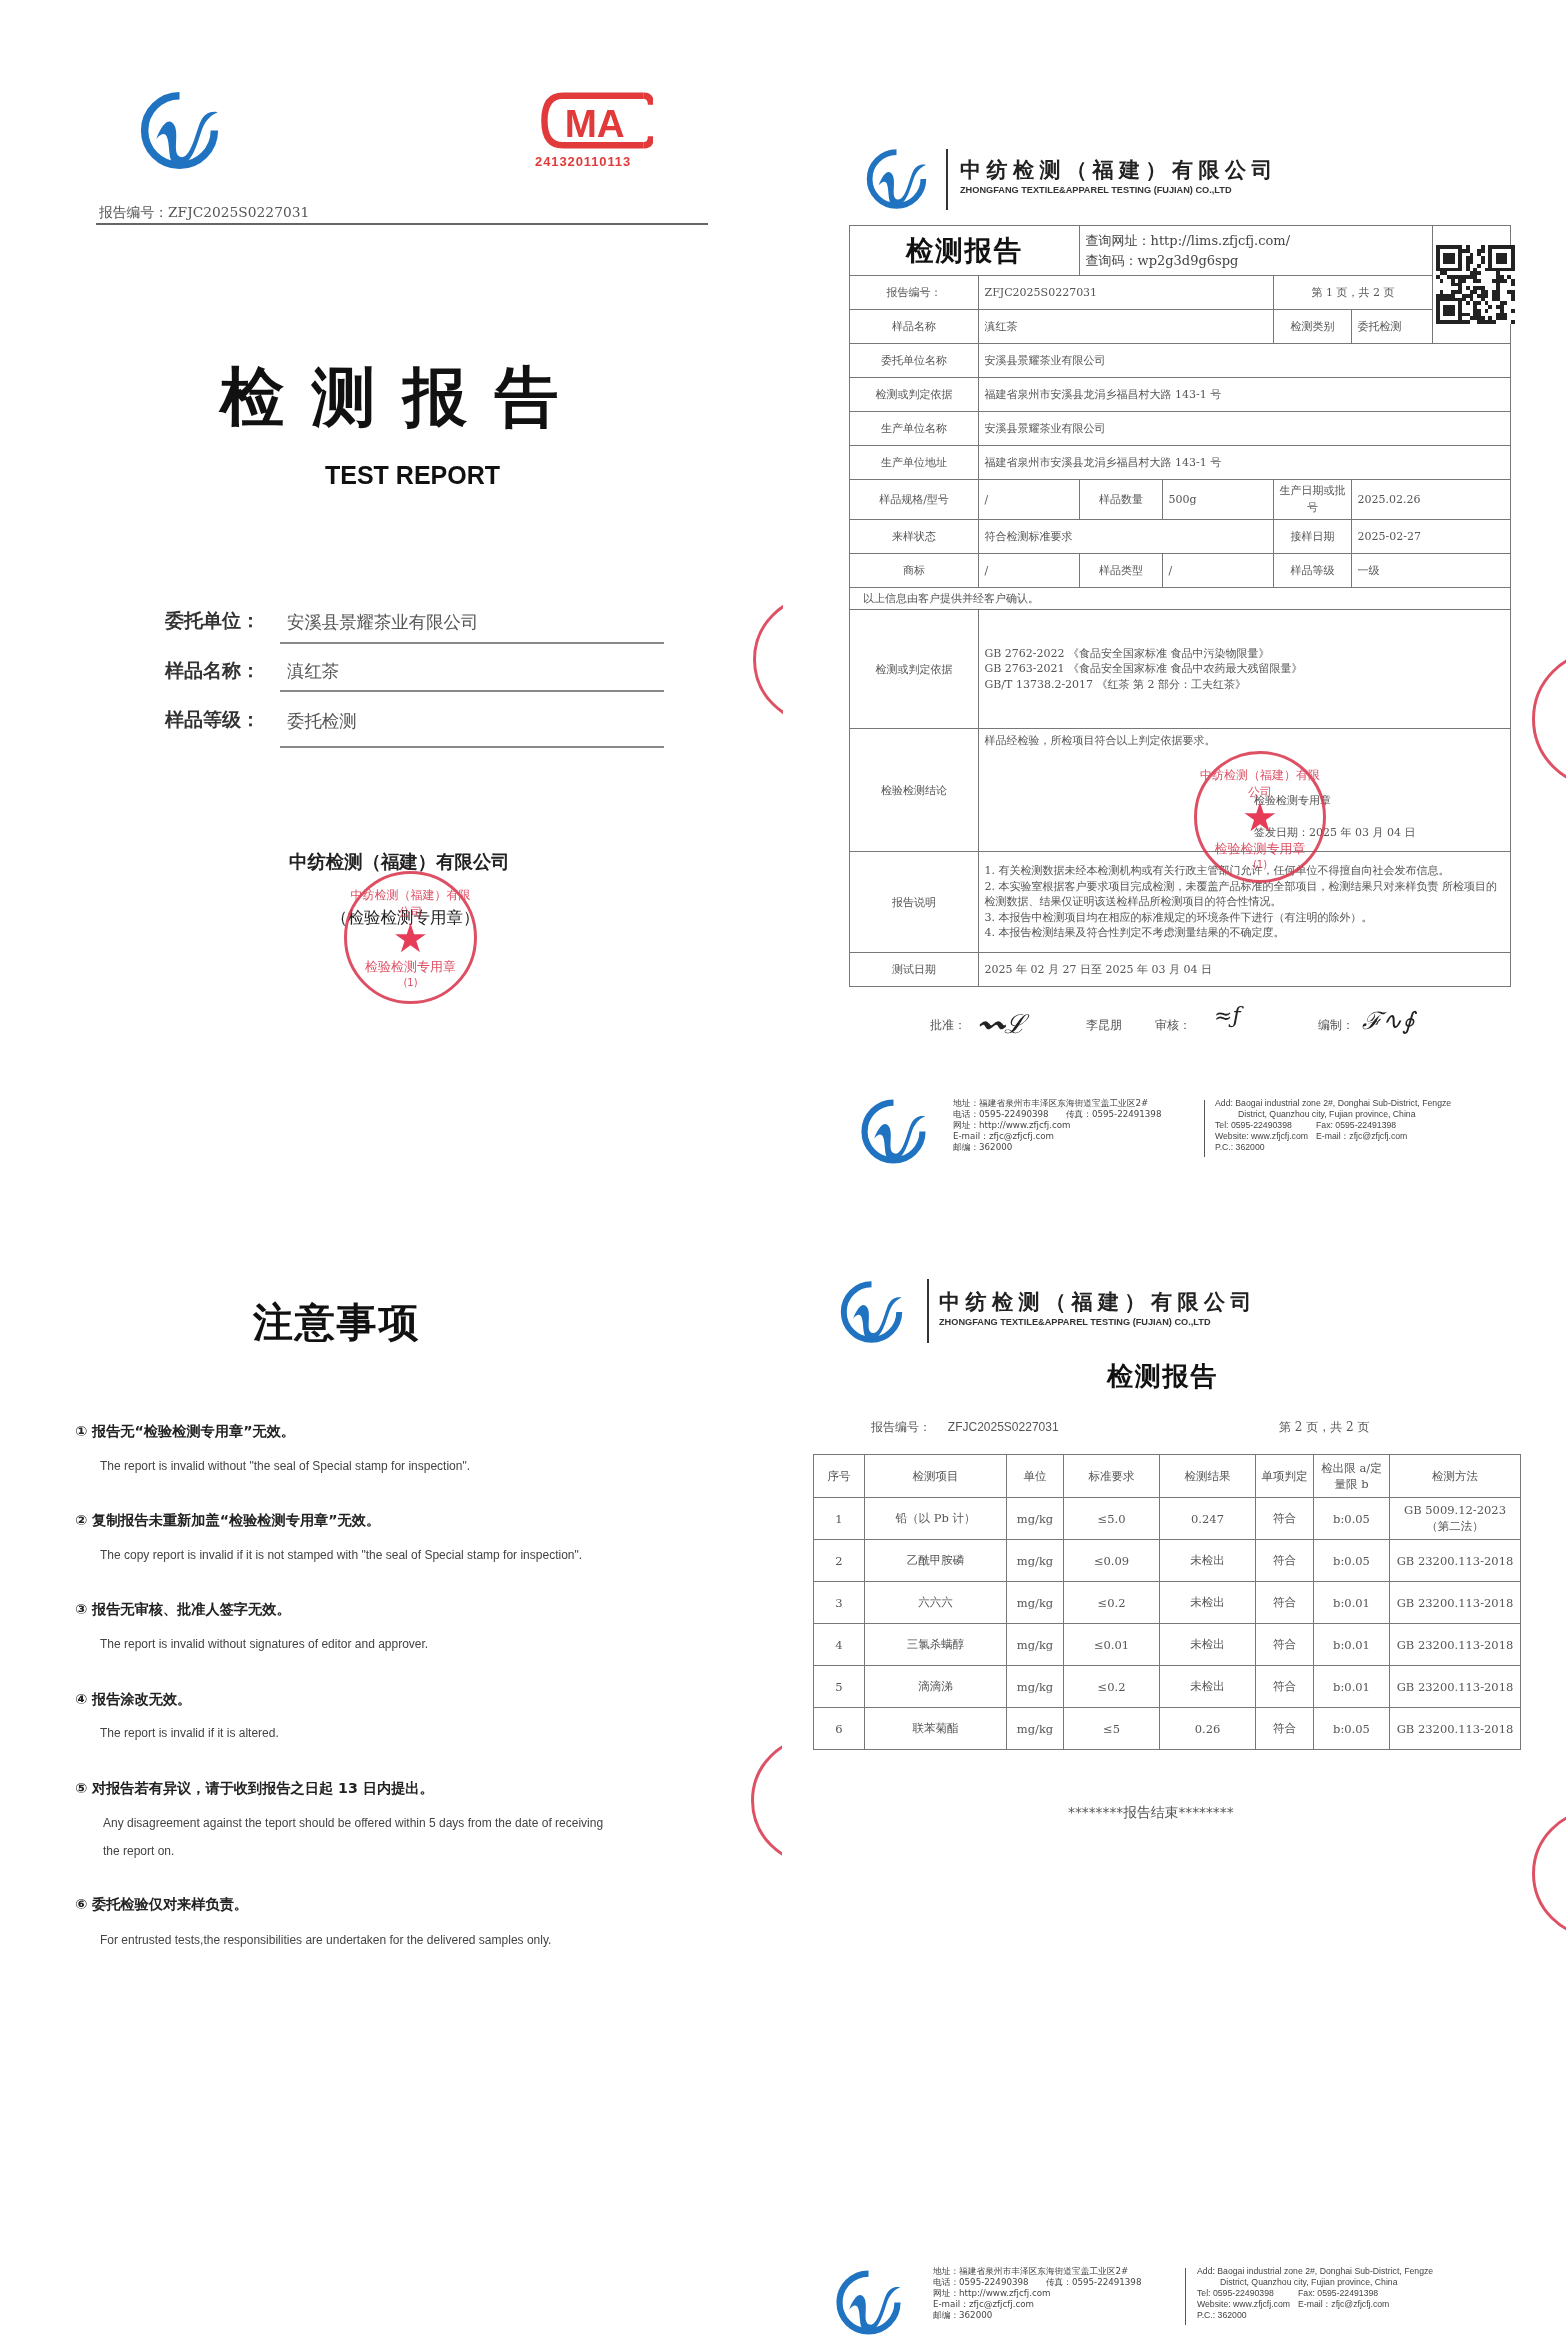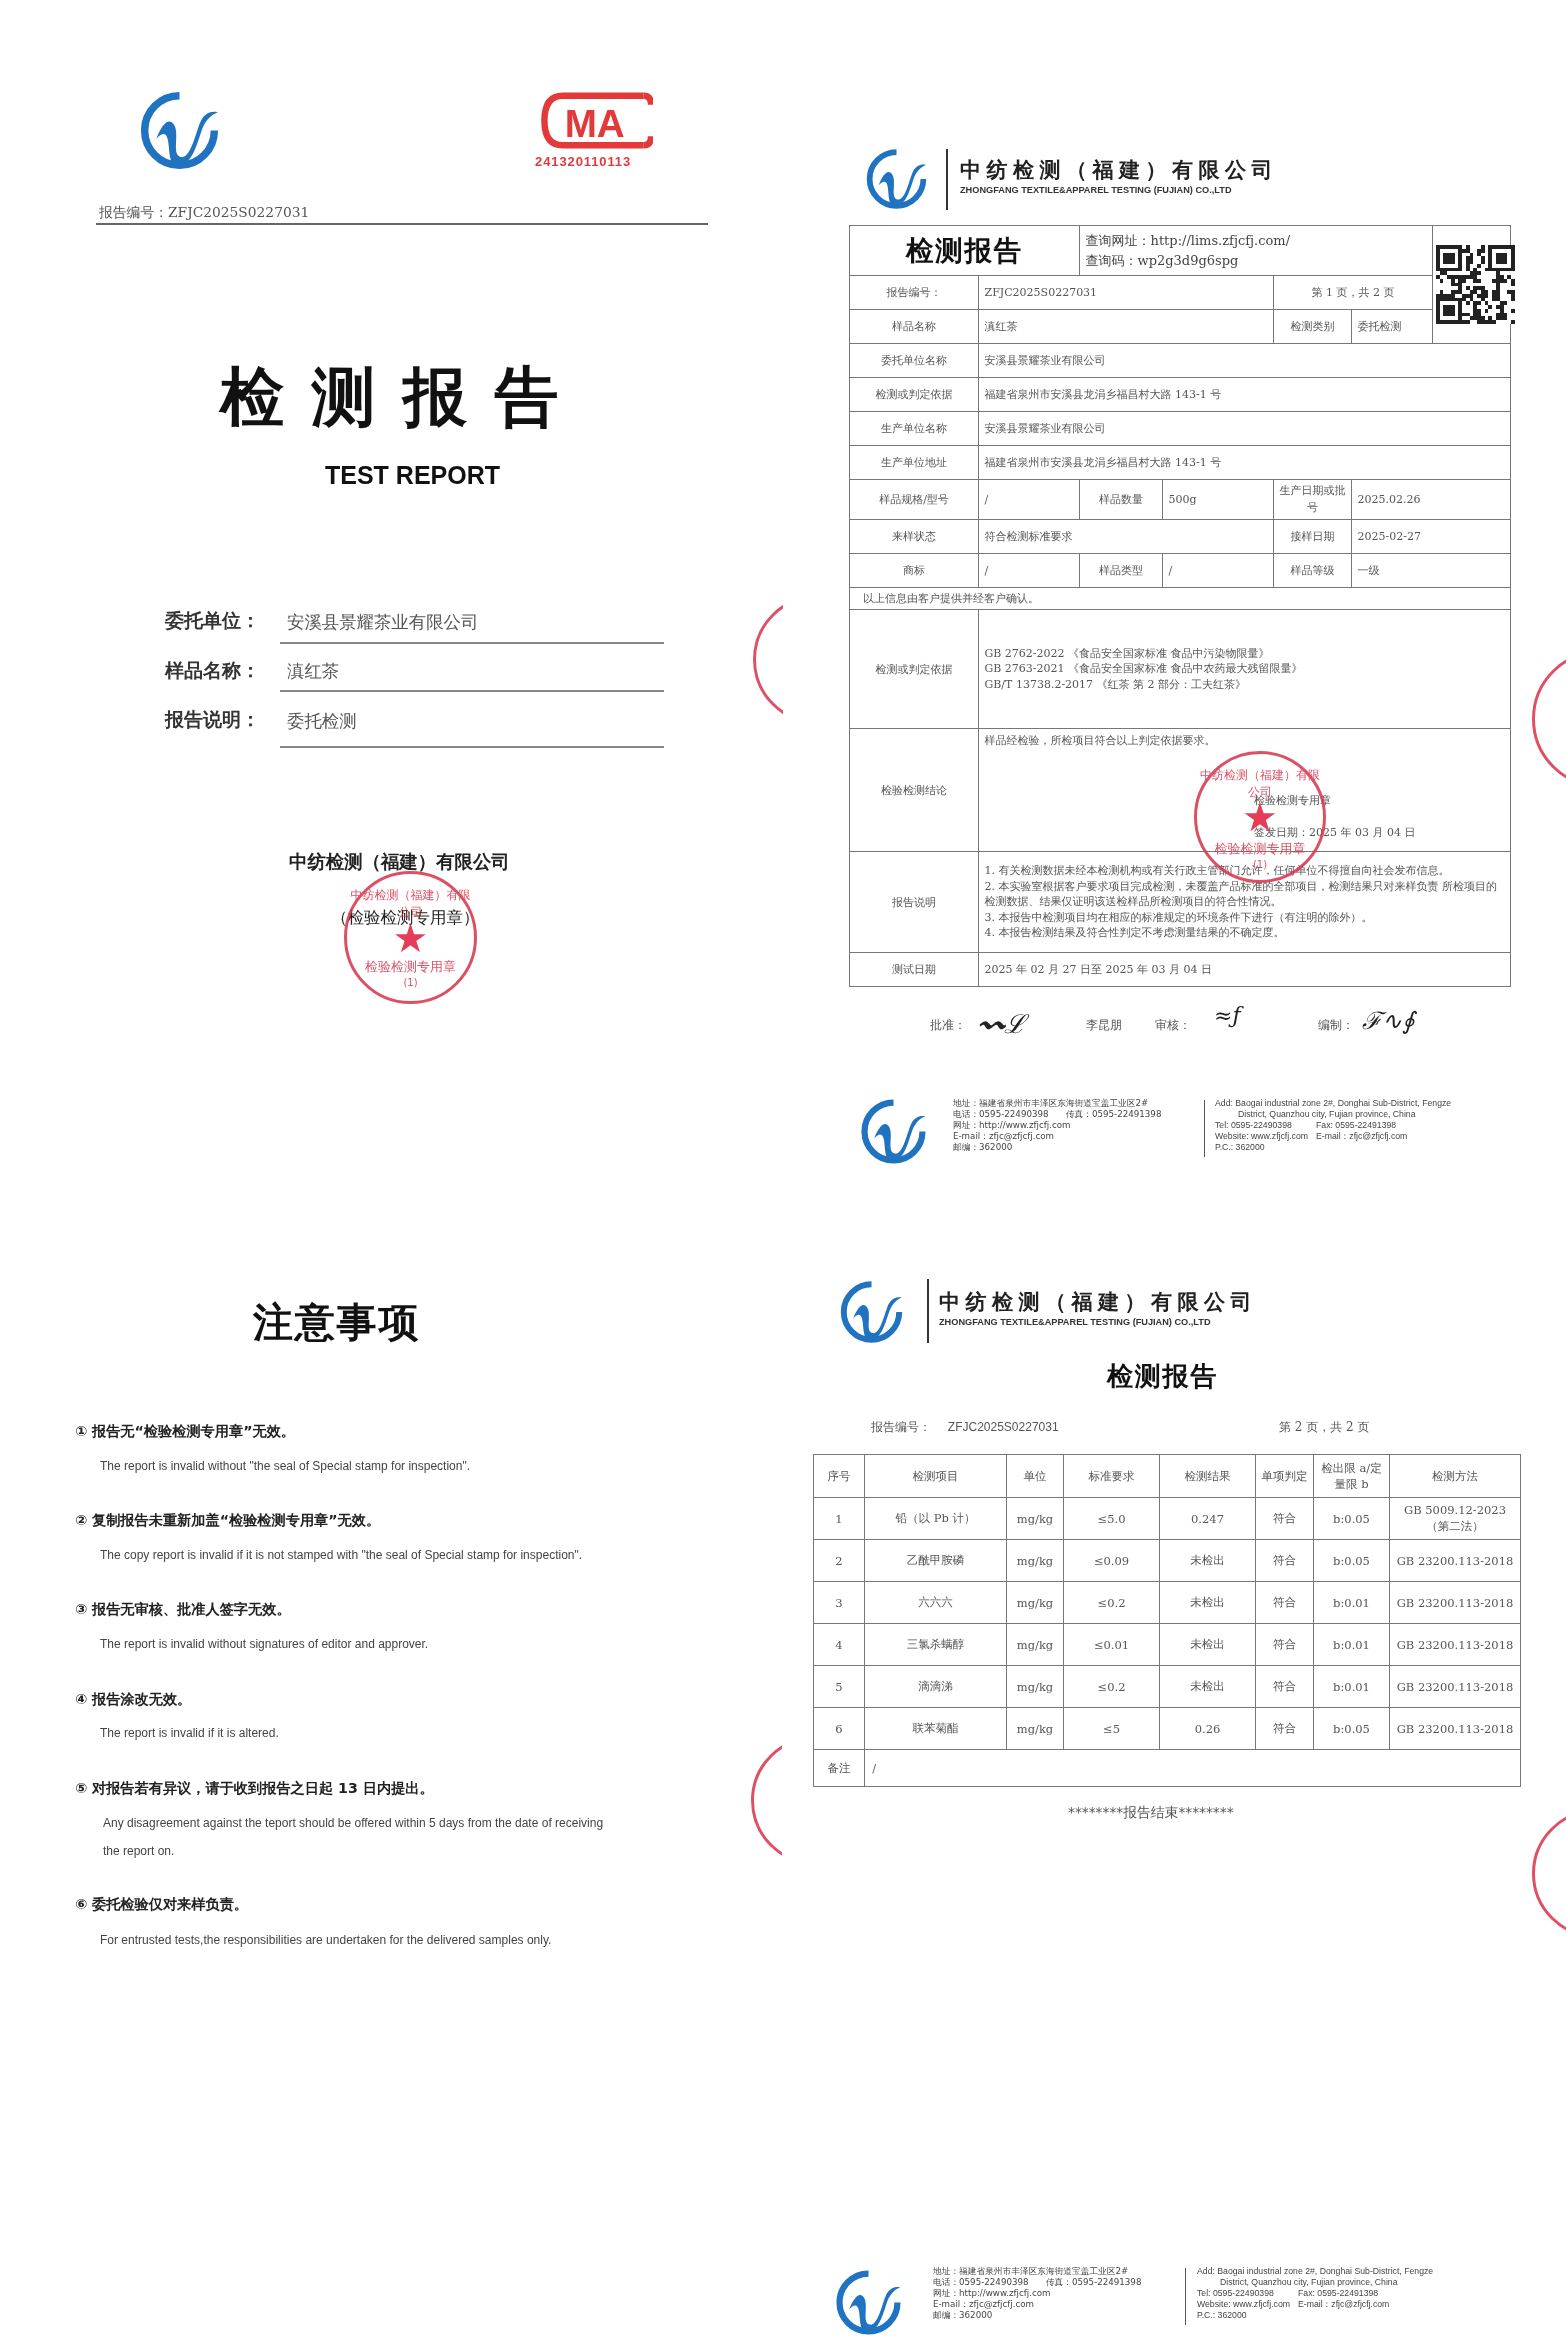--- a/index.html
+++ b/index.html
@@ -100,21 +100,21 @@
   <div class="abs cover-subtitle">TEST REPORT</div>
 
   <div class="abs cover-field-label" style="top:608px;">委托单位：</div>
   <div class="abs cover-field-value" style="top:610px;">安溪县景耀茶业有限公司</div>
   <div class="abs cover-field-line" style="top:642px;"></div>
 
   <div class="abs cover-field-label" style="top:658px;">样品名称：</div>
   <div class="abs cover-field-value" style="top:659px;">滇红茶</div>
   <div class="abs cover-field-line" style="top:690px;"></div>
 
-  <div class="abs cover-field-label" style="top:707px;">报告说明：</div>
+  <div class="abs cover-field-label" style="top:707px;">样品等级：</div>
   <div class="abs cover-field-value" style="top:709px;">委托检测</div>
   <div class="abs cover-field-line" style="top:746px;"></div>
 
   <div class="abs cover-company">中纺检测（福建）有限公司</div>
   <div class="abs cover-stamp-label">（检验检测专用章）</div>
 
   <div class="seal" style="left:344px;top:871px;width:133px;height:133px;">
     <div class="top-text" style="top:13px;">中纺检测（福建）有限公司</div>
     <div class="star">★</div>
     <div class="bottom-text" style="top:84px;">检验检测专用章</div>
@@ -849,24 +849,20 @@
       <tr style="height:42px;">
         <td>6</td>
         <td>联苯菊酯</td>
         <td>mg/kg</td>
         <td>≤5</td>
         <td>0.26</td>
         <td>符合</td>
         <td>b:0.05</td>
         <td>GB 23200.113-2018</td>
       </tr>
-      <tr style="height:37px;">
-        <td>备注</td>
-        <td colspan="7" style="text-align:left;padding-left:7.3px;">/</td>
-      </tr>
     </tbody>
   </table>
 
   <div class="abs report-end">********报告结束********</div>
 
   <div class="abs" style="left:1532px;top:1809px;width:35px;height:129px;overflow:hidden;">
     <div class="seal" style="left:0;top:0;width:129px;height:129px;"></div>
   </div>
 
   <div class="logo" style="left:834px;top:2268px;width:69px;height:69px;">

